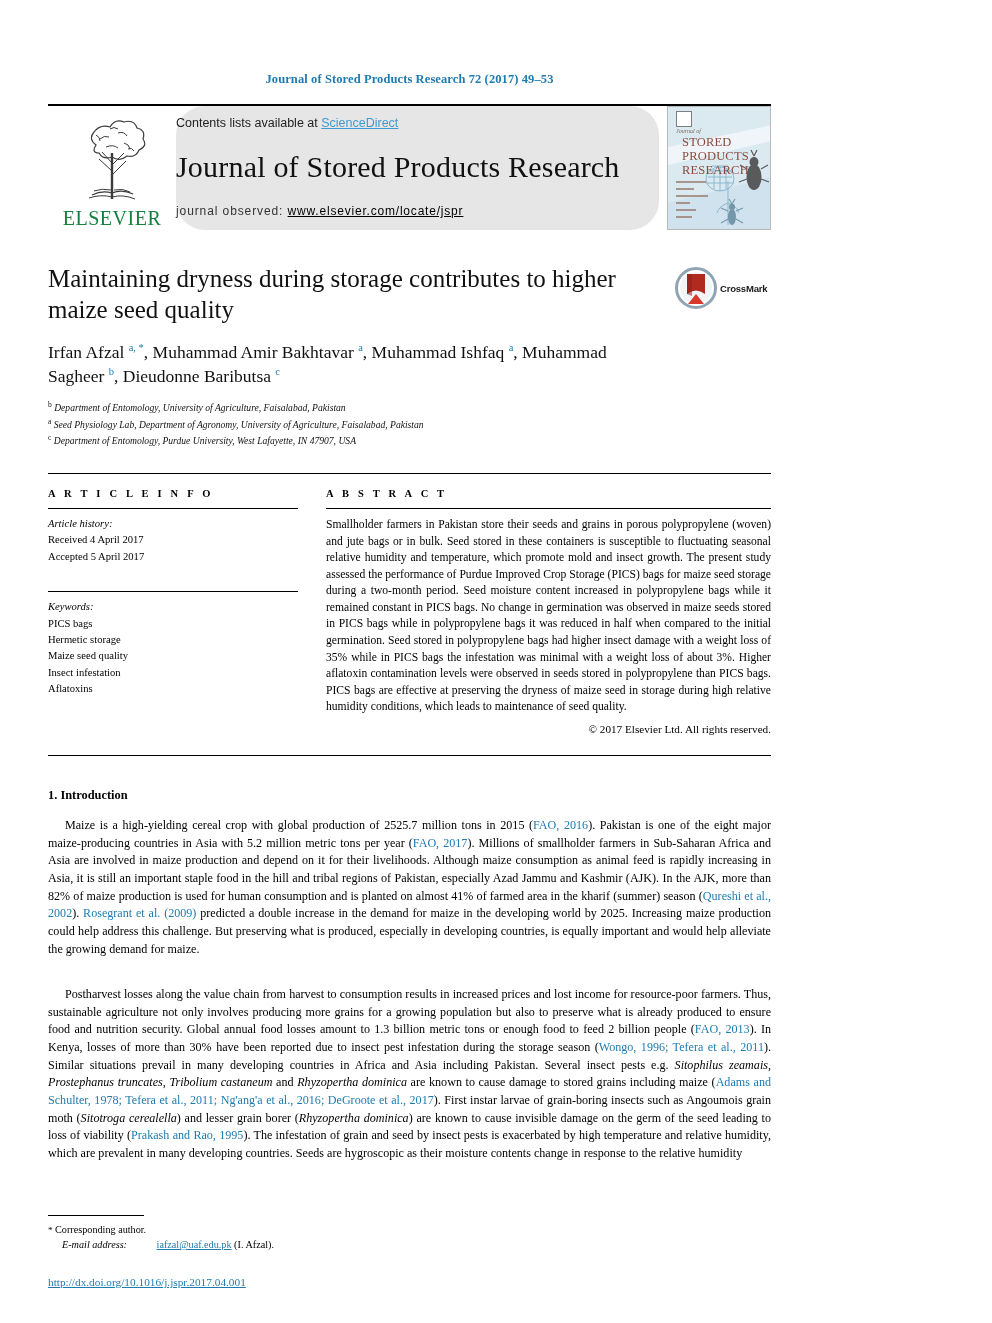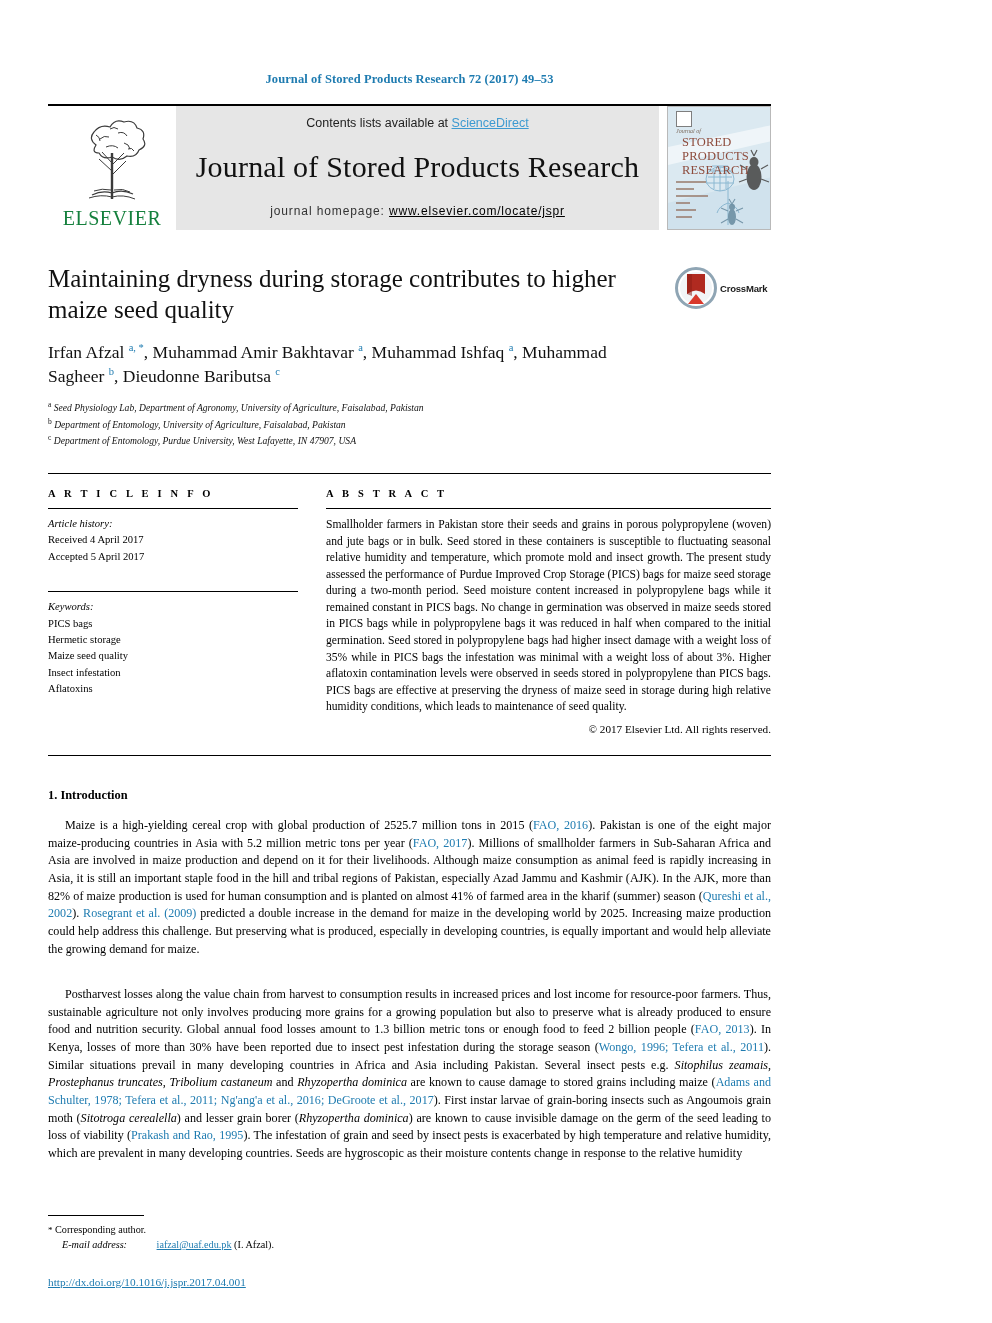--- a/index.html
+++ b/index.html
@@ -59,24 +59,25 @@
     letter-spacing: .5px;
     color: #15803d;
     line-height: 1;
     margin-top: 1px;
   }
   .masthead-center {
     flex: 1 1 auto;
     background: #e6e6e6;
     display: flex;
     flex-direction: column;
-    align-items: center;
+    align-items: flex-start;
     justify-content: space-between;
     padding: 10px 0 12px 0;
     box-sizing: border-box;
+    border-radius: 29px;
   }
   .contents-line {
     font-family: "Liberation Sans", sans-serif;
     font-size: 12.5px;
     color: #222;
   }
   .contents-line .sd {
     color: #3d9ad1;
   }
   .journal-name {
@@ -295,21 +296,21 @@
       </svg>
       <div class="elsevier-word">ELSEVIER</div>
     </div>
 
     <div class="masthead-center">
       <div class="contents-line">
         <span>Contents lists available at </span><a class="sd" href="#">ScienceDirect</a>
       </div>
       <div class="journal-name">Journal of Stored Products Research</div>
       <div class="homepage-line">
-        <span>journal homepage: </span><a class="url" href="#">www.elsevier.com/locate/jspr</a>
+        <span>journal observed: </span><a class="url" href="#">www.elsevier.com/locate/jspr</a>
       </div>
     </div>
 
     <div class="cover-thumb">
       <svg width="104" height="124" viewBox="0 0 104 124" style="position:absolute;inset:0">
         <rect width="104" height="124" fill="#dbe9f1"></rect>
         <path d="M0 40 L104 18 L104 34 L0 58 Z" fill="#ffffff" opacity=".55"></path>
         <path d="M0 96 L104 70 L104 124 L0 124 Z" fill="#c5dcea" opacity=".5"></path>
         <g stroke="#7fb0cc" stroke-width="1" fill="none" opacity=".85">
           <path d="M60 118 L60 74"></path>
@@ -359,26 +360,26 @@
         <path d="M21 27 l8 10 h-16 z" fill="#d9392c"></path>
         <path d="M12 7 h5 v22 l-5 -2 z" fill="#8f1d16" opacity=".55"></path>
       </svg>
       <span class="crossmark-text">CrossMark</span>
     </div>
 
     <div class="authors">Irfan Afzal <sup>a, *</sup>, Muhammad Amir Bakhtavar <sup>a</sup>, Muhammad Ishfaq <sup>a</sup>, Muhammad Sagheer <sup>b</sup>, Dieudonne Baributsa <sup>c</sup></div>
 
     <div class="affiliations">
       <div>
+        <span class="mark">b</span>
+        <span>Department of Entomology, University of Agriculture, Faisalabad, Pakistan</span>
+      </div>
+      <div>
         <span class="mark">a</span>
         <span>Seed Physiology Lab, Department of Agronomy, University of Agriculture, Faisalabad, Pakistan</span>
-      </div>
-      <div>
-        <span class="mark">b</span>
-        <span>Department of Entomology, University of Agriculture, Faisalabad, Pakistan</span>
       </div>
       <div>
         <span class="mark">c</span>
         <span>Department of Entomology, Purdue University, West Lafayette, IN 47907, USA</span>
       </div>
     </div>
   </div>
 
   <div class="info-abstract">
 

